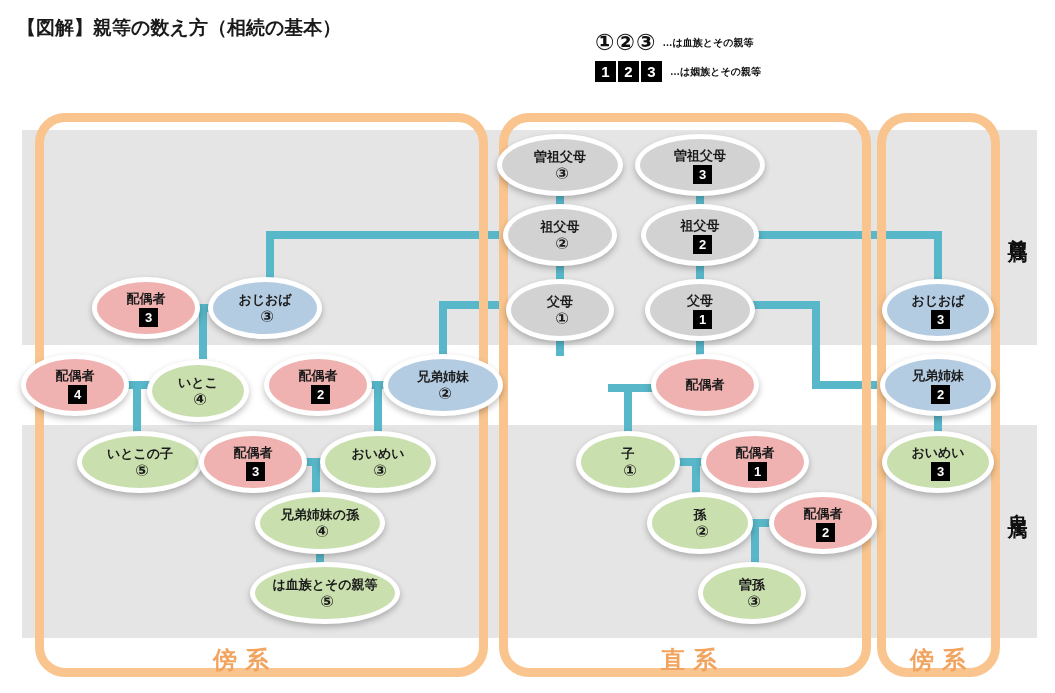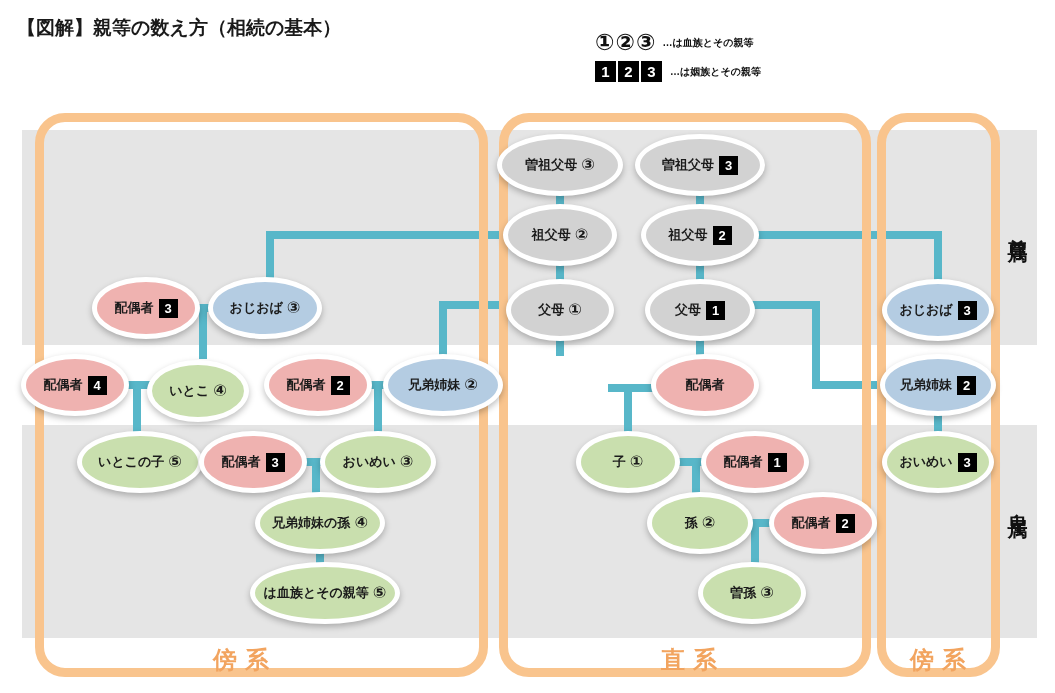--- a/index.html
+++ b/index.html
@@ -23,21 +23,21 @@
   .band{position:absolute;left:22px;width:1015px;background:var(--c-band);z-index:1;}
   .band.upper{top:130px;height:215px;}
   .band.lower{top:425px;height:213px;}
 
   .cline{position:absolute;background:var(--c-line);z-index:2;}
 
   .obox{position:absolute;top:113px;height:564px;border:9px solid var(--c-box);border-radius:30px;z-index:3;}
 
   .node{position:absolute;height:62px;border:5px solid #fff;border-radius:50%;
         display:flex;align-items:center;justify-content:center;z-index:4;
-        box-shadow:0 3px 6px rgba(0,0,0,.25);}
+        box-shadow:0 3px 6px rgba(0,0,0,.25);flex-direction:column;}
   .node.gray{background:var(--c-gray);}
   .node.self{background:var(--c-self);}
   .node.pink{background:var(--c-pink);}
   .node.blue{background:var(--c-blue);}
   .node.green{background:var(--c-green);}
   .nlabel{font-size:13px;font-weight:700;color:#1b1b1b;white-space:nowrap;}
   .circ{font-size:16px;font-weight:600;color:#1b1b1b;margin-left:4px;line-height:1;}
   .sq{display:inline-flex;align-items:center;justify-content:center;width:19px;height:19px;margin-left:5px;background:var(--c-badge);color:#fff;font-weight:700;font-size:13px;}
 
   .vlabel{position:absolute;left:1002px;width:30px;writing-mode:vertical-rl;text-orientation:upright;

